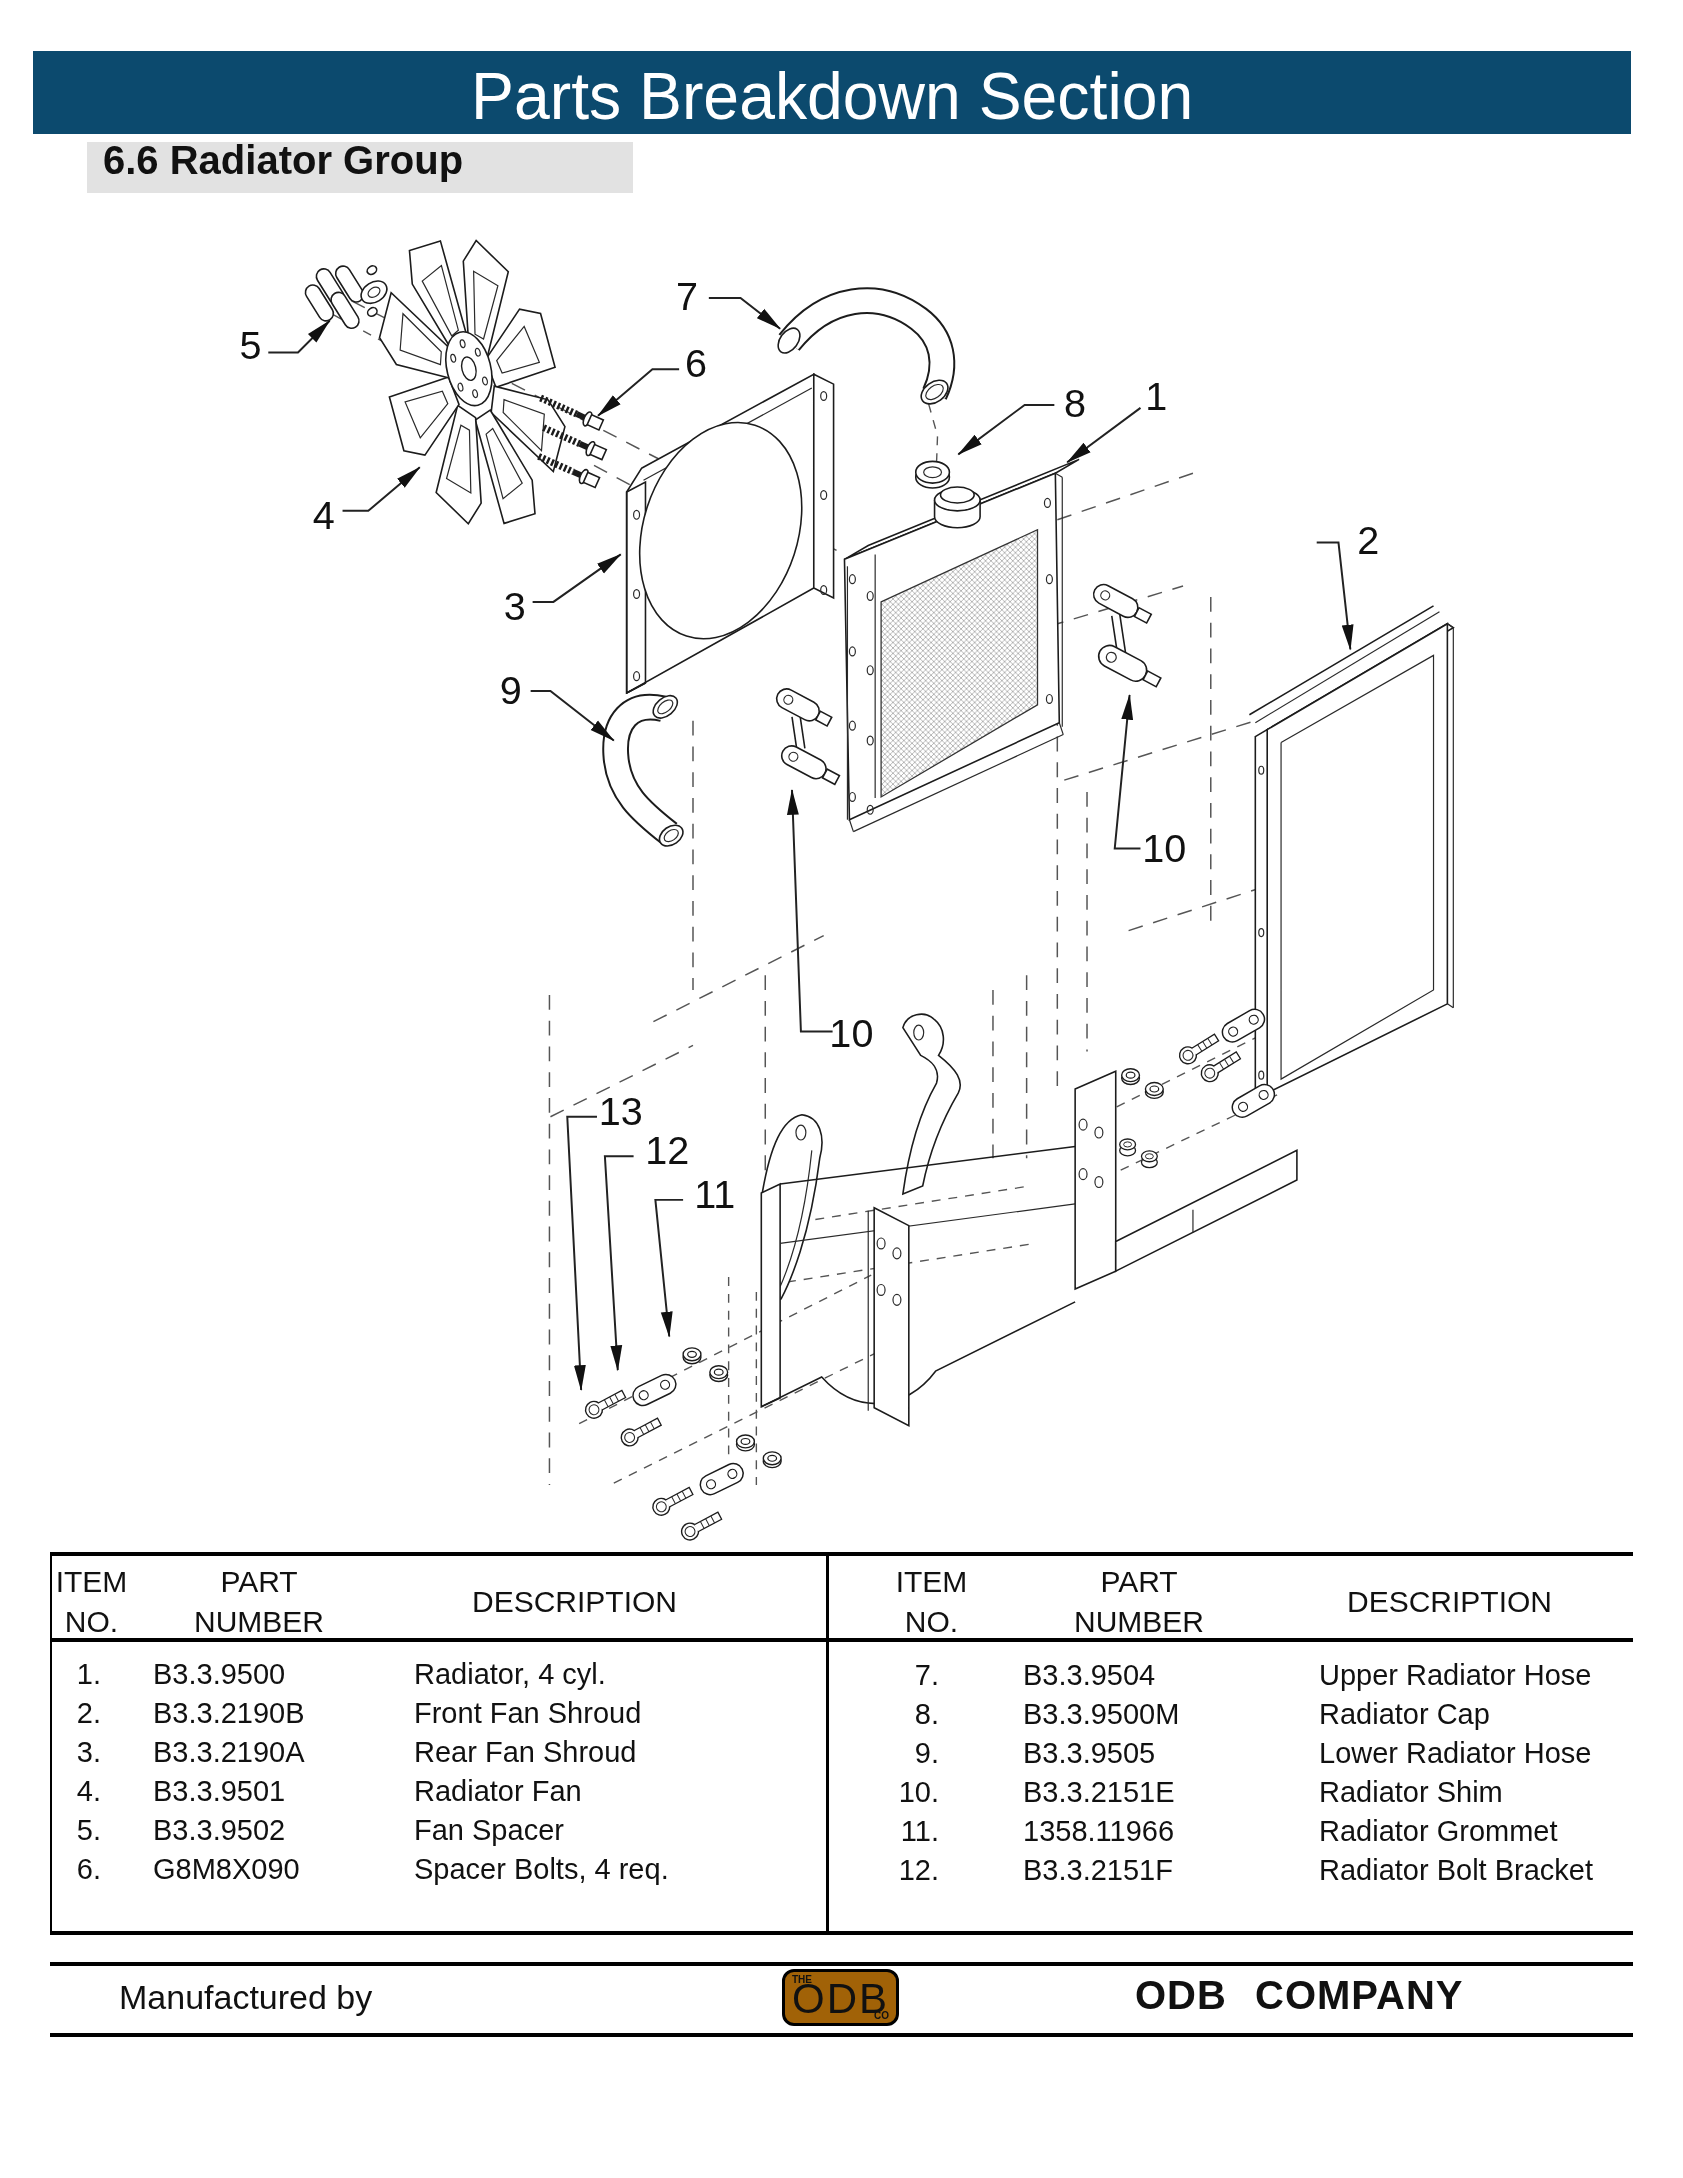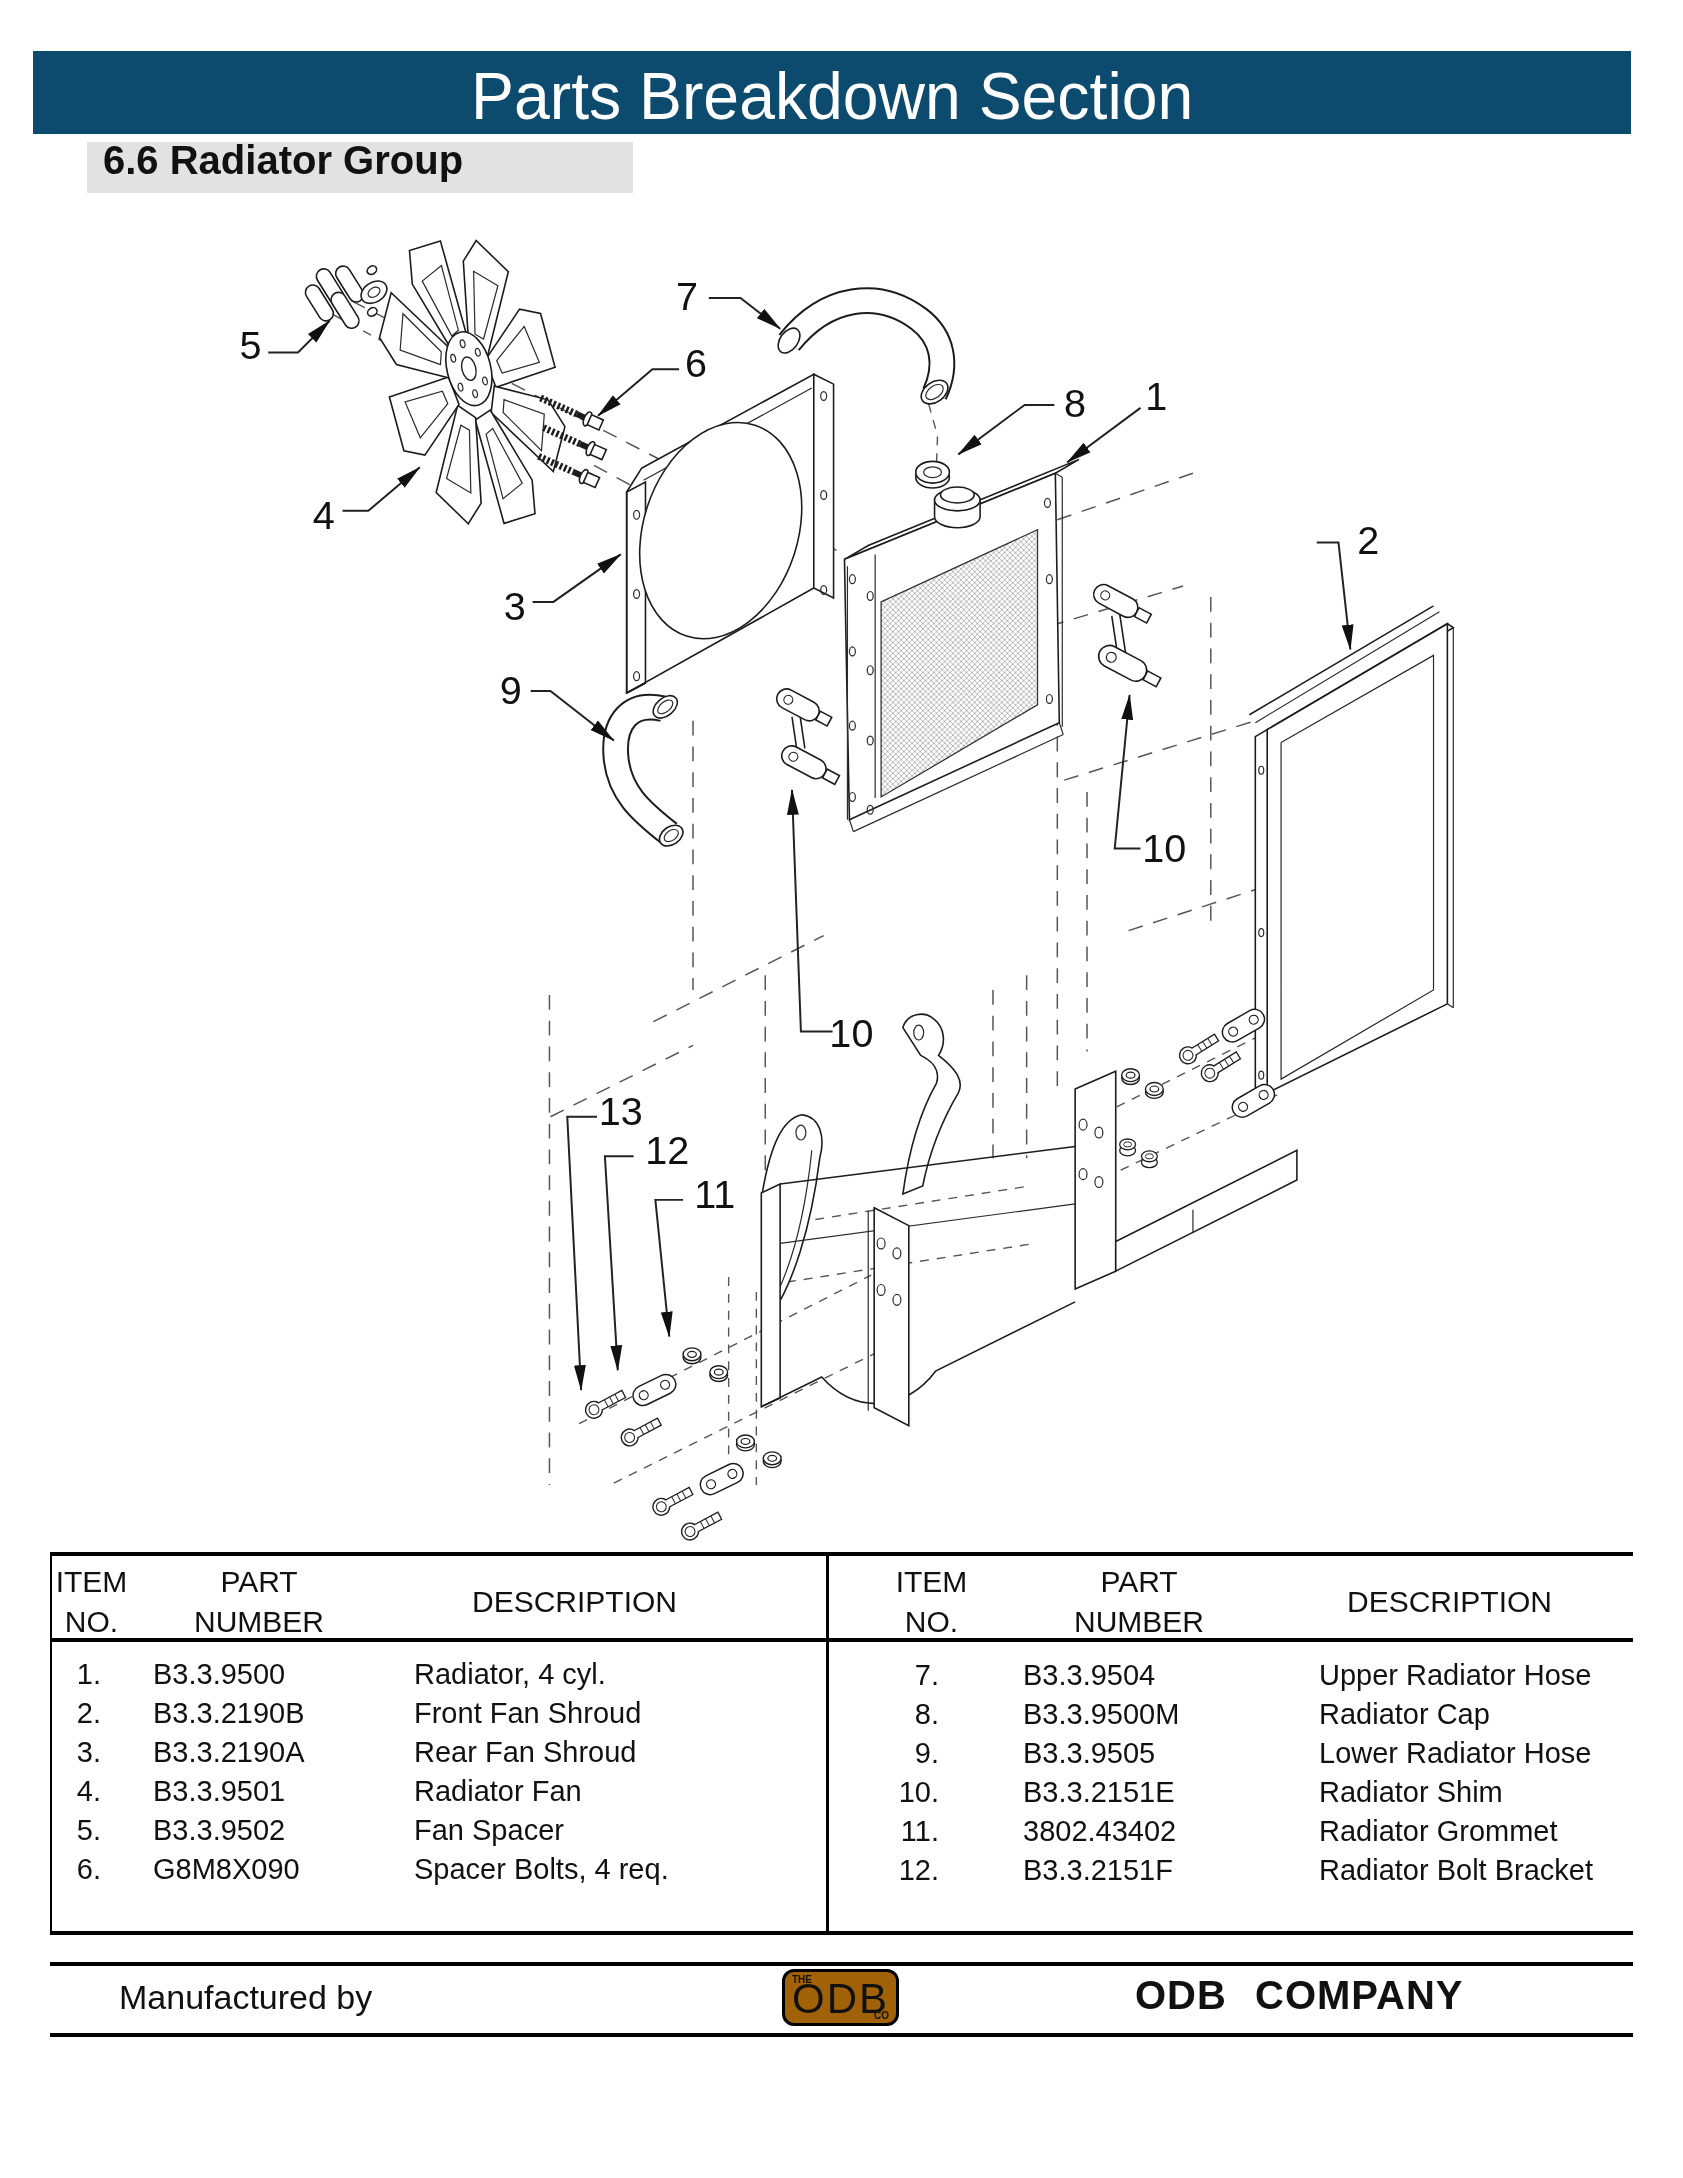--- a/index.html
+++ b/index.html
@@ -444,21 +444,21 @@
       <span class="cp">B3.3.9505</span>
       <span class="cd">Lower Radiator Hose</span>
     </div>
   <div class="prow">
       <span class="ci">10.</span>
       <span class="cp">B3.3.2151E</span>
       <span class="cd">Radiator Shim</span>
     </div>
   <div class="prow">
       <span class="ci">11.</span>
-      <span class="cp">3802.43402</span>
+      <span class="cp">1358.11966</span>
       <span class="cd">Radiator Grommet</span>
     </div>
   <div class="prow">
       <span class="ci">12.</span>
       <span class="cp">B3.3.2151F</span>
       <span class="cd">Radiator Bolt Bracket</span>
     </div>
 </div>
 
 <div class="abs rule" style="left:50px;top:1962px;width:1583px;height:4px;"></div>

